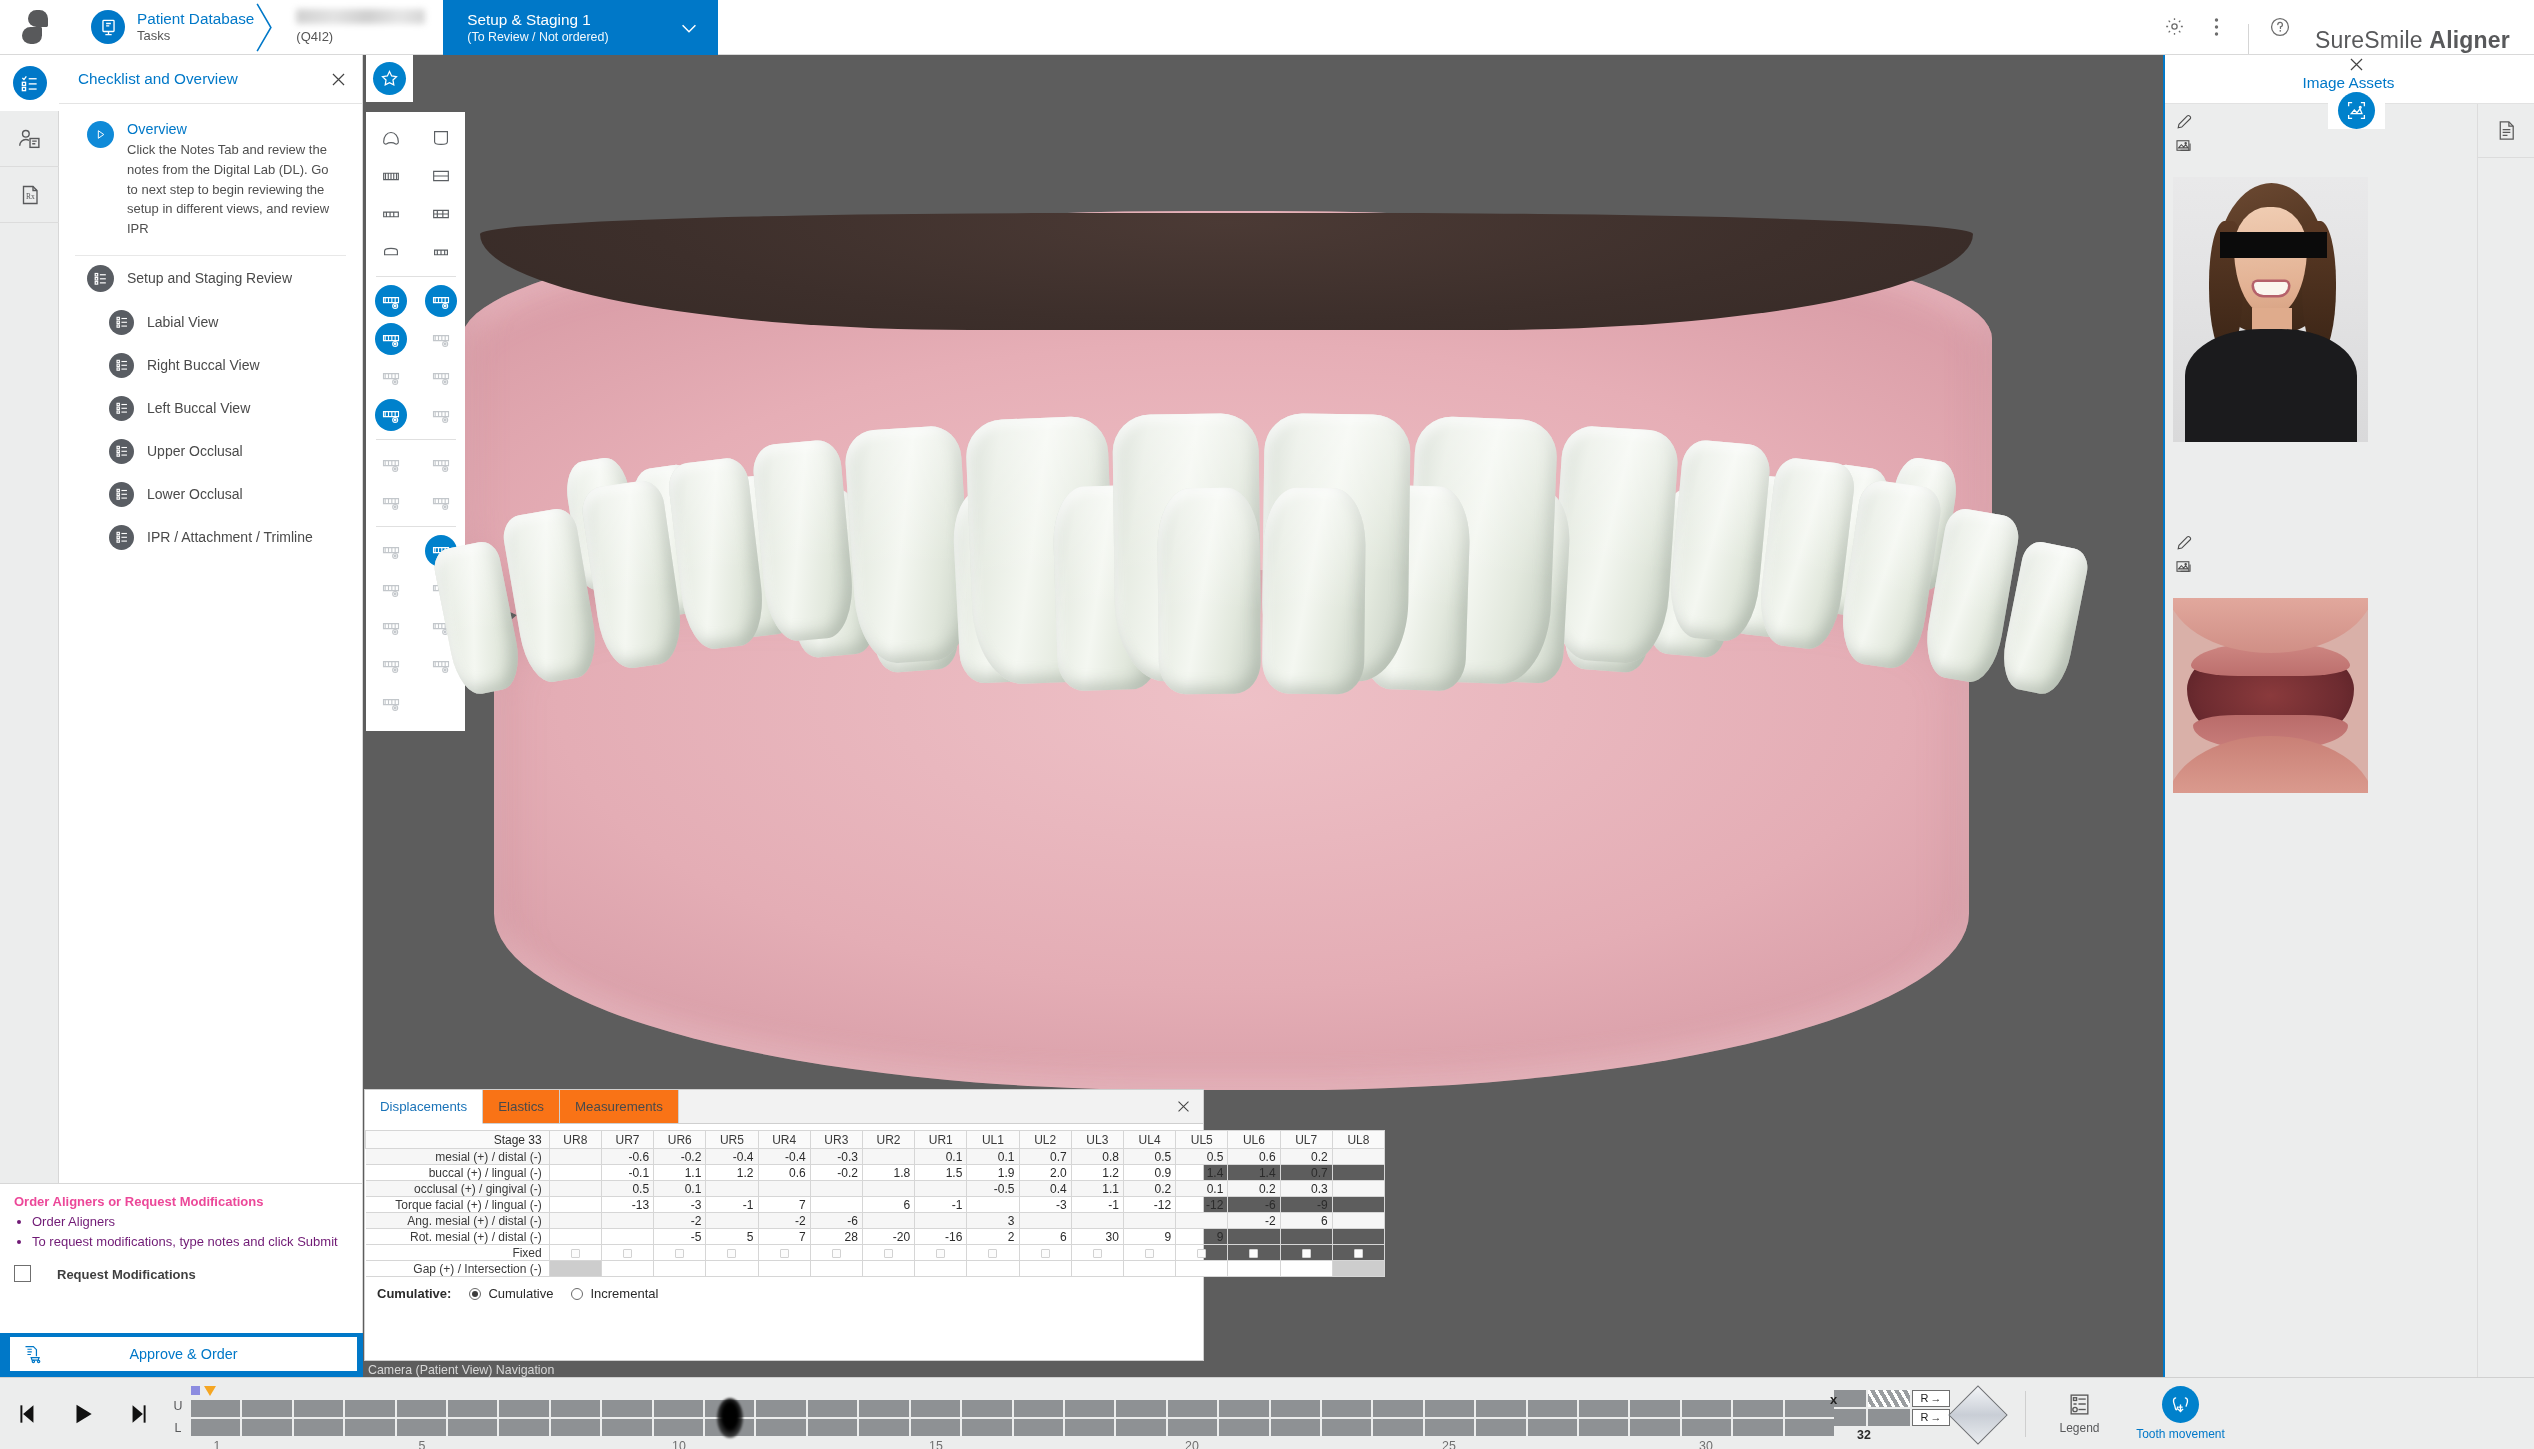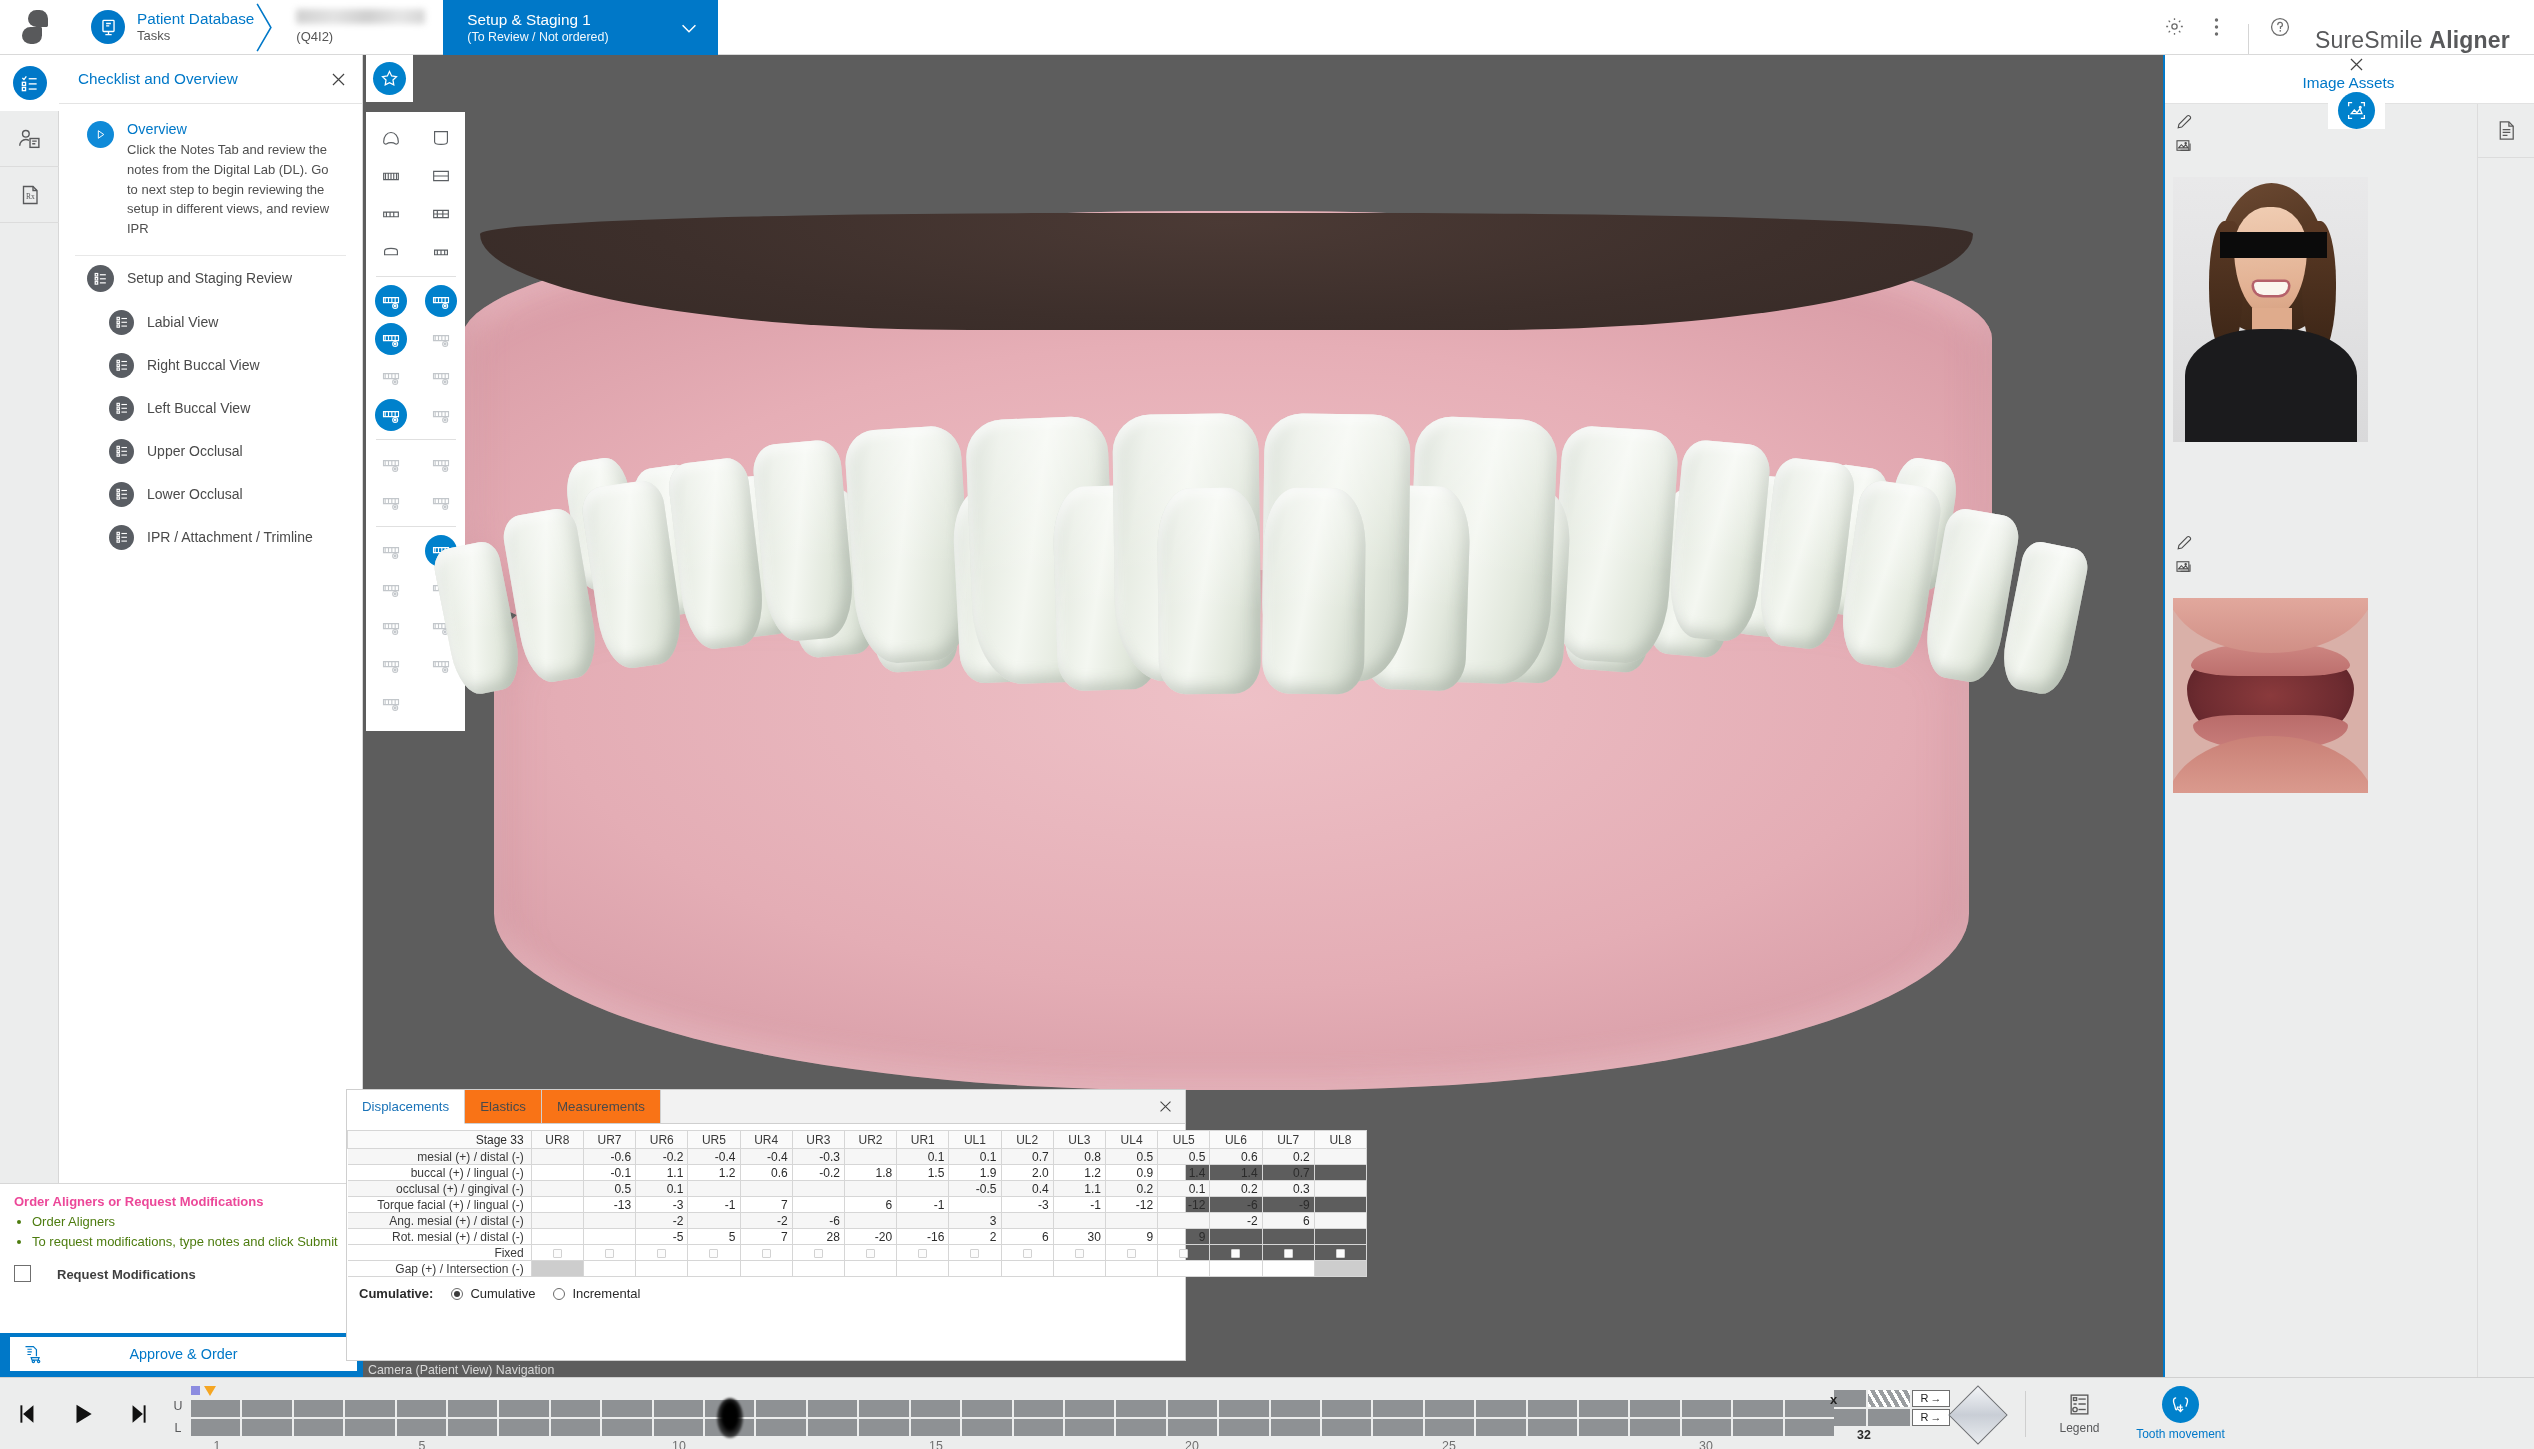--- a/index.html
+++ b/index.html
@@ -111,21 +111,21 @@
   .cl-item-label { font-size: 14px; color: #4a4a4a; }
 
   
   .order-panel {
     position: absolute; left: 0; top: 1183px; width: 363px; height: 194px;
     background: #ffffff; border-top: 1px solid #d7d7d7; border-right: 1px solid #d7d7d7;
   }
   .op-inner { padding: 10px 14px 0 14px; }
   .op-title { font-size: 13px; font-weight: bold; color: #ec4899; margin-bottom: 3px; }
   .op-list { margin: 0 0 0 18px; padding: 0; }
-  .op-list li { font-size: 13px; color: #4d7c0f; line-height: 1.55; }
+  .op-list li { font-size: 13px; color: #701a75; line-height: 1.55; }
   .op-check { display: flex; align-items: flex-end; gap: 26px; margin-top: 13px; font-weight: bold; }
   .op-check-box {
     width: 17px; height: 17px; border: 1.6px solid #6f6f6f; background: #fff; flex: none;
   }
   .op-check-label { font-size: 13px; color: #3f3f3f; }
   .approve-wrap {
     position: absolute; left: 0; bottom: 0; width: 363px; height: 44px;
     background: #0078c8; padding: 4px 6px 6px 10px;
   }
   .approve-btn {
@@ -192,21 +192,21 @@
   }
   .tb-cell.off { color: #c3c7cb; }
   .tb-cell .tb-on {
     width: 32px; height: 32px; border-radius: 50%; background: #0081cc;
     display: flex; align-items: center; justify-content: center; color: #fff;
   }
   .tb-div { grid-column: 1 / span 2; height: 1px; background: #e0e0e0; margin: 5px 10px; }
 
   
   .disp {
-    position: absolute; left: 346px; top: 1089px; width: 840px; height: 272px;
+    position: absolute; left: 364px; top: 1089px; width: 840px; height: 272px;
     background: #ffffff; border: 1px solid #cfcfcf; z-index: 25;
   }
   .disp-tabs { display: flex; height: 34px; border-bottom: 1px solid #cfcfcf; background: #f2f2f2; position: relative; }
   .disp-tab {
     padding: 0 15px; display: flex; align-items: center; font-size: 13.3px;
     color: #4a4a4a; border-right: 1px solid #cfcfcf; background: #f97316; cursor: pointer;
   }
   .disp-tab.active { background: #ffffff; color: #1a73b8; border-bottom: 1px solid #fff; margin-bottom: -1px; }
   .disp-tabs-fill { flex: 1; background: #f2f2f2; }
   .disp-close { width: 40px; display: flex; align-items: center; justify-content: center; color: #444; cursor: pointer; }

